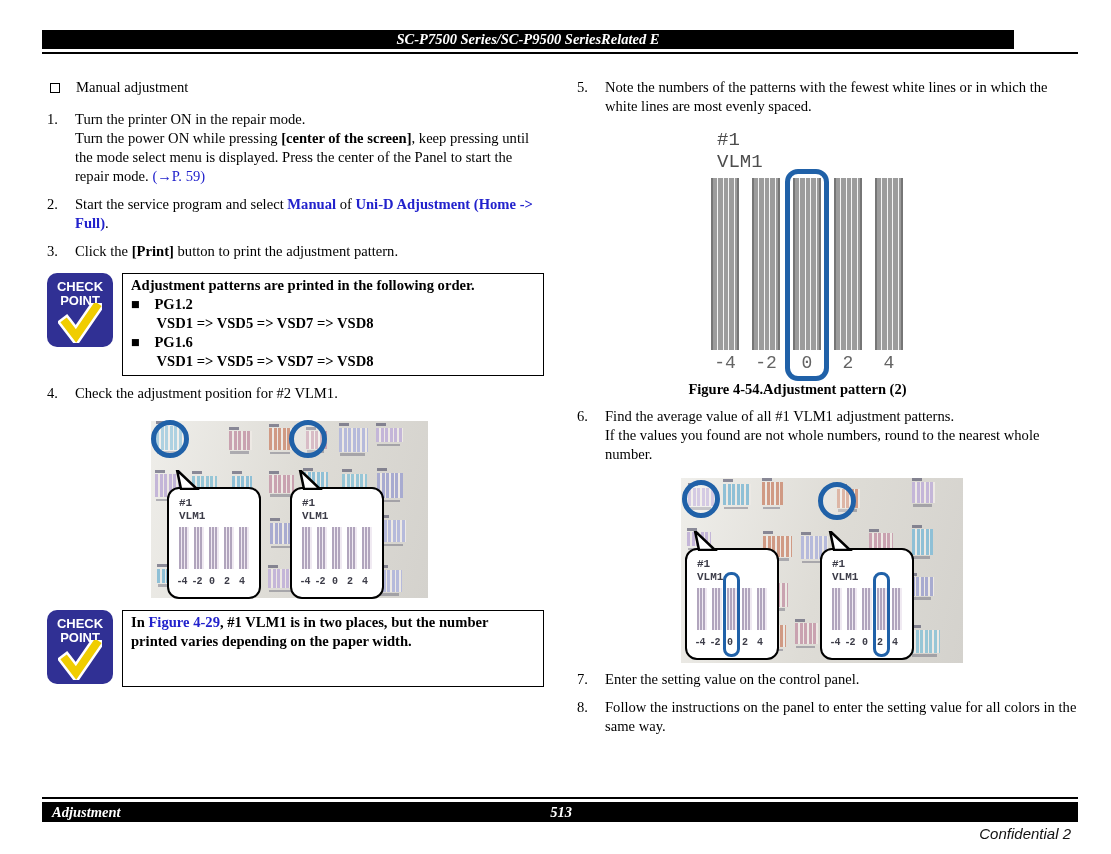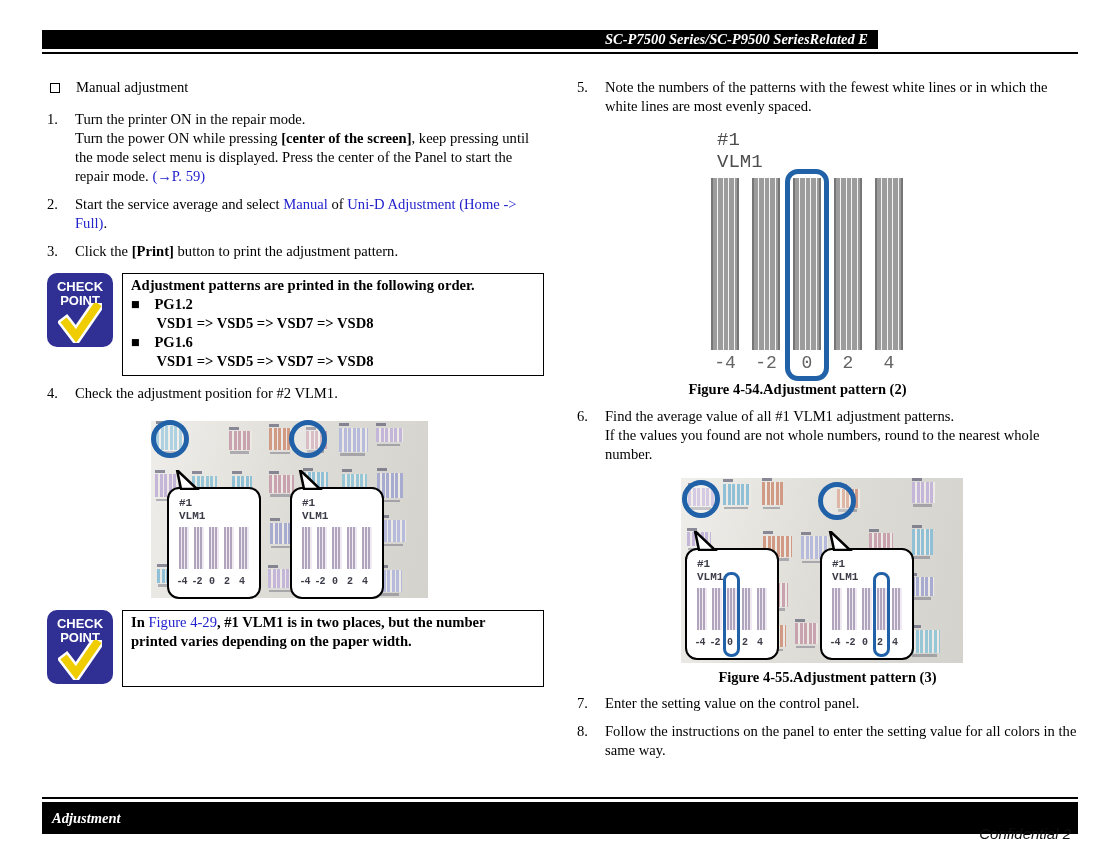--- a/index.html
+++ b/index.html
@@ -1,44 +1,44 @@
 <!DOCTYPE html>
 <html style="--link: #2222cc; --hl: #2061a8; --cp: #303094; --check: #f0cd00;"><head>
 <meta charset="utf-8">
 <style>
   *{box-sizing:border-box;margin:0;padding:0}
   html,body{background:#fff}
   .page{position:relative;width:1111px;height:854px;background:#fff;overflow:hidden;
         font-family:"Liberation Serif","DejaVu Serif",serif;color:#000;font-size:14.6px;line-height:19px}
 
   
-  .hbar{position:absolute;left:42px;top:30px;width:836px;height:19px;background:#000;color:#fff;
-        display:flex;justify-content:flex-end;align-items:center;padding:0 10px;
+  .hbar{position:absolute;left:42px;top:30px;width:972px;height:19px;background:#000;color:#fff;
+        display:flex;justify-content:center;align-items:center;padding:0 10px;
         font-weight:bold;font-style:italic;font-size:14.5px}
   .hrule{position:absolute;left:42px;top:52px;width:1036px;height:2px;background:#000}
   .frule{position:absolute;left:42px;top:797px;width:1036px;height:2px;background:#000}
-  .fbar{position:absolute;left:42px;top:802px;width:1036px;height:32px;background:#000;color:#fff;
+  .fbar{position:absolute;left:42px;top:802px;width:1036px;height:20px;background:#000;color:#fff;
         display:flex;align-items:center;padding:0 10px;font-weight:bold;font-style:italic;font-size:14.5px}
   .fbar .fl{width:260px}.fbar .fc{flex:1;text-align:center}.fbar .fr{width:260px;text-align:right}
   .confidential{position:absolute;right:40px;top:824px;font-family:"Liberation Sans",sans-serif;
         font-style:italic;font-size:15px;color:#111}
 
   
   .content{position:absolute;left:47px;top:62px;width:1031px;display:flex}
   .col-left{width:497px}
   .col-right{width:501px;margin-left:33px}
 
   .sec-title{margin-top:16px;display:flex;align-items:center}
   .chk{width:10px;height:10px;border:1.6px solid #000;display:inline-block;margin:0 16px 0 3px;flex:none}
 
   .step{display:flex}
   .step .num{flex:none;width:28px}
   .step .txt{flex:1;white-space:pre-wrap}
   .b{font-weight:bold}
-  .lb{color:var(--link);font-weight:normal}
+  .lb{color:var(--link);font-weight:bold}
   .lr{color:var(--link)}
 
   
   .cp-row{display:flex;align-items:flex-start}
   .cp-icon{flex:none;width:66px;height:74px;background:var(--cp);border-radius:10px;color:#fff;
            font-family:"Liberation Sans",sans-serif;font-weight:bold;font-size:13px;line-height:14px;
            text-align:center;padding-top:7px;position:relative}
   .cp-icon svg{position:absolute;left:11px;top:30px}
   .cp-box{flex:1;margin-left:9px;border:1.6px solid #000;padding:2px 8px 4px;font-weight:bold;white-space:pre-wrap}
   .cp-box.h1{min-height:94px}
@@ -105,21 +105,21 @@
       </div>
 
       <div class="step" style="margin-top:13px">
         <span class="num">1.</span>
         <div class="txt"><span>Turn the printer ON in the repair mode.
 </span><span>Turn the power ON while pressing </span><span class="b">[center of the screen]</span><span>, keep pressing until the mode select menu is displayed. Press the center of the Panel to start the repair mode. </span><span class="lr">(→P. 59)</span></div>
       </div>
 
       <div class="step" style="margin-top:9px">
         <span class="num">2.</span>
-        <div class="txt"><span>Start the service average and select </span><span class="lb">Manual</span><span> of </span><span class="lb">Uni-D Adjustment (Home -&gt; Full)</span><span>.</span></div>
+        <div class="txt"><span>Start the service program and select </span><span class="lb">Manual</span><span> of </span><span class="lb">Uni-D Adjustment (Home -&gt; Full)</span><span>.</span></div>
       </div>
 
       <div class="step" style="margin-top:9px">
         <span class="num">3.</span>
         <div class="txt"><span>Click the </span><span class="b">[Print]</span><span> button to print the adjustment pattern.</span></div>
       </div>
 
       <div class="cp-row" style="margin-top:12px">
         <div class="cp-icon">
           <div>CHECK</div>
@@ -467,34 +467,34 @@
           </div>
           <div class="swatch" style="left: 189.091px; top: 150.722px; width: 22.8455px; height: 25.2431px; background: repeating-linear-gradient(90deg, rgb(201, 162, 176) 0px, rgb(201, 162, 176) 3px, rgb(237, 233, 228) 3px, rgb(237, 233, 228) 4.6px);">
             <div class="swlabel"></div>
             <div class="swnum"></div>
           </div>
           <div class="swatch" style="left: 230.45px; top: 151.677px; width: 28.4236px; height: 22.9851px; background: repeating-linear-gradient(90deg, rgb(151, 198, 214) 0px, rgb(151, 198, 214) 3px, rgb(237, 233, 228) 3px, rgb(237, 233, 228) 4.6px);">
             <div class="swlabel"></div>
             <div class="swnum"></div>
           </div>
         </div>
-      <div class="caption" style="margin-top:5px">Figure 4-55.Adjustment pattern (3)</div>
 
       <div class="step" style="margin-top:7px">
         <span class="num">7.</span>
         <div class="txt"><span>Enter the setting value on the control panel.</span></div>
       </div>
 
       <div class="step" style="margin-top:9px">
         <span class="num">8.</span>
         <div class="txt"><span>Follow the instructions on the panel to enter the setting value for all colors in the same way.</span></div>
       </div>
 
     </div>
   </div>
 
   <div class="frule"></div>
   <div class="fbar">
     <span class="fl">Adjustment</span>
+    <span class="fr">513</span>
   </div>
   <div class="confidential">Confidential 2</div>
 
 </div>
 
 </body></html>

